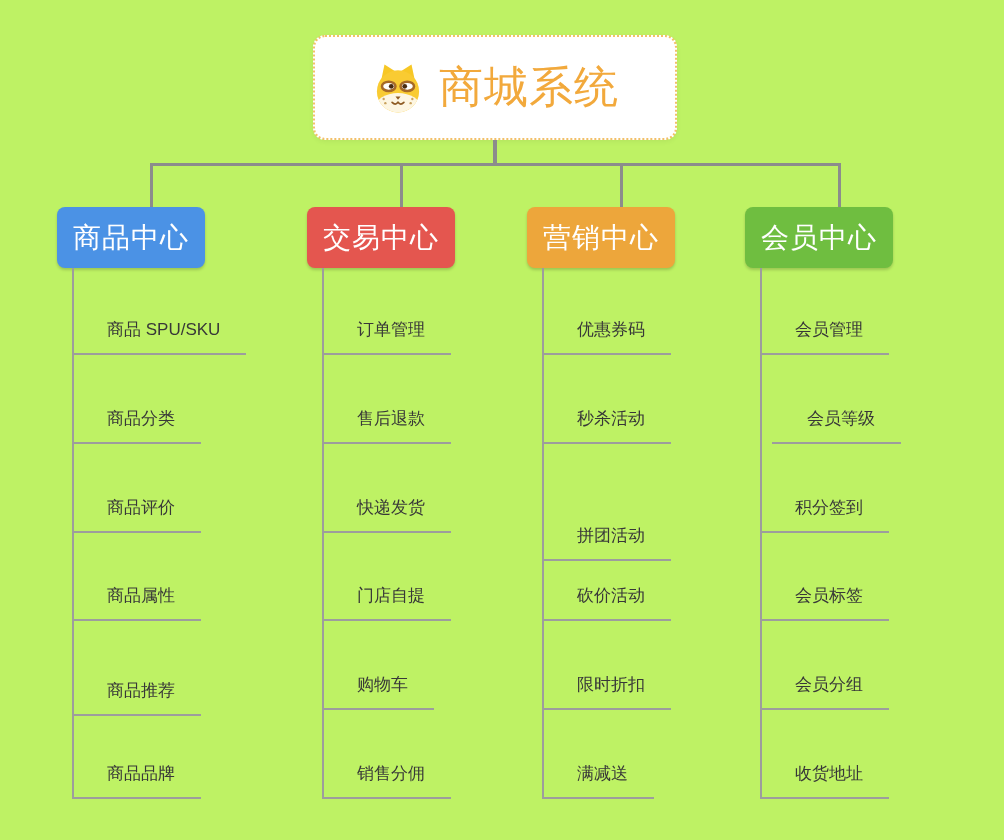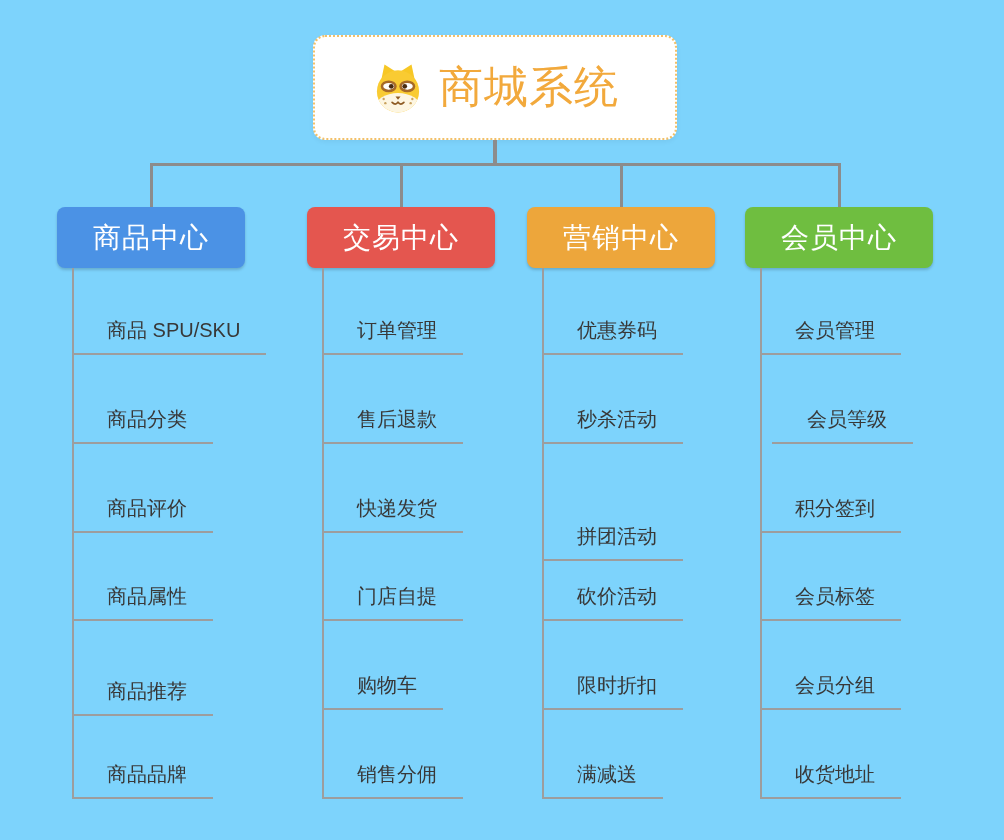--- a/index.html
+++ b/index.html
@@ -10,37 +10,37 @@
     background:#ffffff;border:2px dotted #f2c068;border-radius:12px;
     display:flex;align-items:center;justify-content:center;gap:14px;
     box-shadow:0 2px 5px rgba(0,0,0,.05);
   }
   .root-title{font-size:44px;letter-spacing:1px;}
 
   .line{position:absolute;background:#8c8c8c;}
   .spine{position:absolute;width:2px;}
 
   .branch-header{
-    position:absolute;width:188px;height:61px;border-radius:8px;
+    position:absolute;width:148px;height:61px;border-radius:8px;
     display:flex;align-items:center;justify-content:center;
     color:#ffffff;font-size:28px;letter-spacing:1px;
     box-shadow:0 2px 3px rgba(0,0,0,.18);
   }
 
   .item{
     position:absolute;white-space:nowrap;
-    font-size:20px;line-height:30px;
+    font-size:17px;line-height:30px;
     padding:0 26px 8px 35px;
     border-bottom-width:2px;border-bottom-style:solid;
   }
 </style>
 </head>
 <body>
 
-<div id="canvas" style="background: #7dd3fc;">
+<div id="canvas" style="background: #bef264;">
 
   <div id="root-node" style="border-color: rgb(242, 192, 104);">
     <span style="display:flex;">
       <svg width="54" height="54" viewBox="0 0 64 64">
         <path d="M12 23 L16 4 L30 13 Z" fill="#f7c725"></path>
         <path d="M52 23 L48 4 L34 13 Z" fill="#f7c725"></path>
         <clipPath id="headclip">
             <circle cx="32" cy="36" r="25"></circle>
           </clipPath>
         <g clip-path="url(#headclip)">

